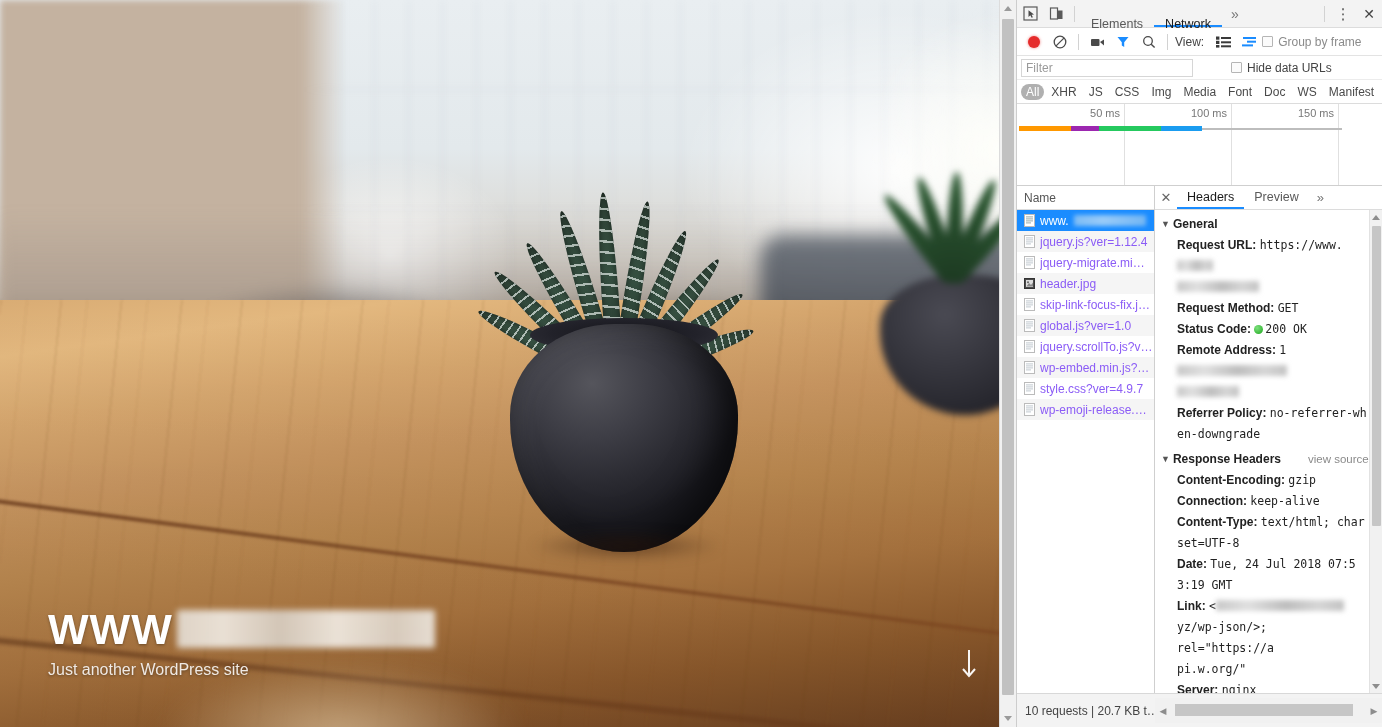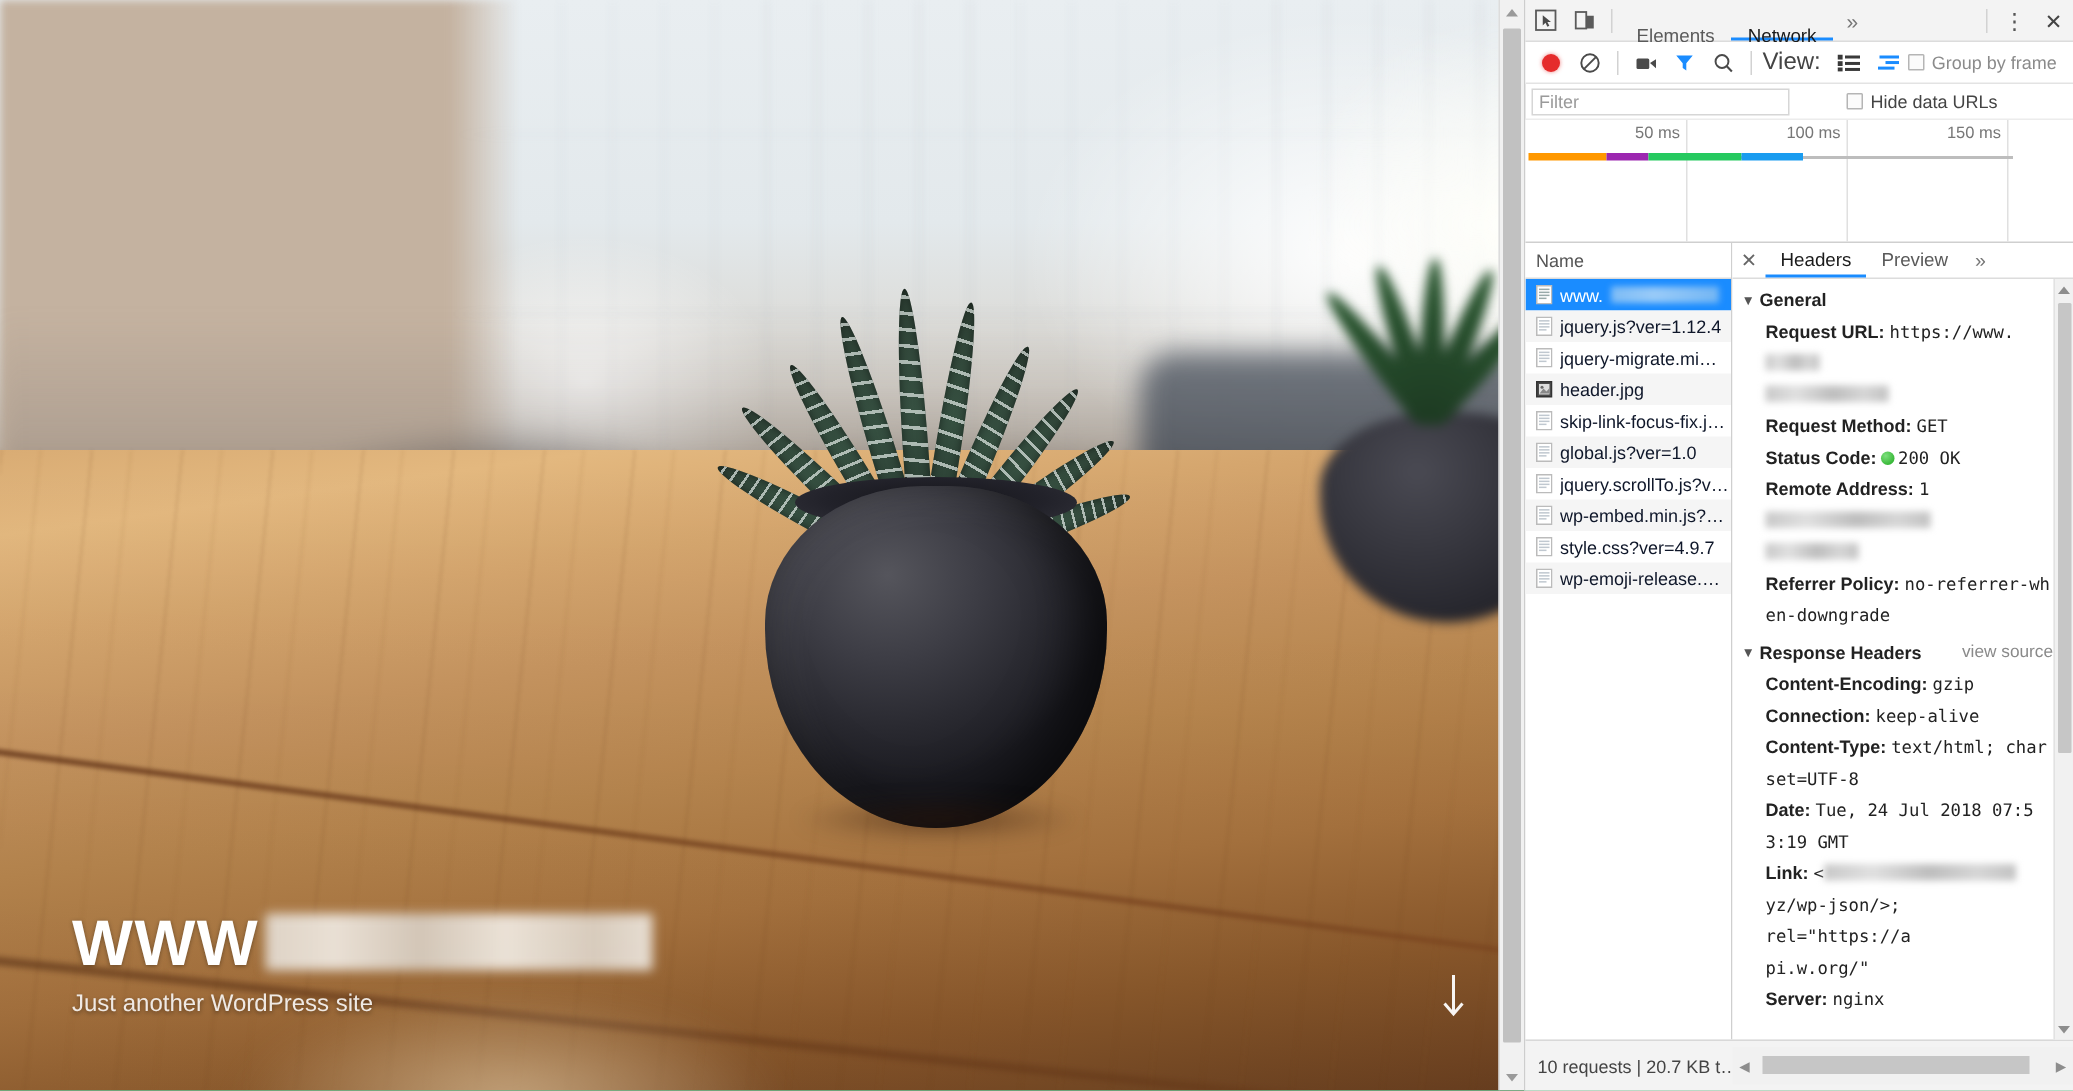--- a/index.html
+++ b/index.html
@@ -198,21 +198,21 @@
   .dt-spacer{ flex:1; }
 
   .dt-toolbar{
     height:28px; display:flex; align-items:center; padding-left:4px;
     border-bottom:1px solid #e3e3e3; background:#fff; flex:none; white-space:nowrap;
   }
   .rec-dot{
     width:12px; height:12px; border-radius:50%; background:#e52b2b;
     box-shadow:0 0 3px rgba(229,43,43,.6);
   }
-  .label-view{ font-size:16px; color:#444; margin:0 6px 0 2px; }
+  .label-view{ font-size:12px; color:#444; margin:0 6px 0 2px; }
   .chk{
     width:11px; height:11px; border:1px solid #b5b5b5; background:#fbfbfb;
     border-radius:1px; display:inline-block; flex:none;
   }
   .chk-label{ font-size:12px; color:#8b8b8b; margin-left:5px; }
 
   .dt-filterbar{
     height:24px; display:flex; align-items:center; padding:0 4px;
     border-bottom:1px solid #ececec; flex:none;
   }
@@ -255,21 +255,21 @@
     width:138px; border-right:1px solid #cfcfcf; display:flex; flex-direction:column;
     min-height:0; background:#fff;
   }
   .rl-head{
     height:24px; line-height:24px; padding-left:7px; font-size:12px; color:#555;
     border-bottom:1px solid #dcdcdc; background:#fff; flex:none;
   }
   .rl-rows{ flex:1; overflow:hidden; }
   .rl-row{
     height:21px; display:flex; align-items:center; padding-left:7px; gap:5px;
-    font-size:12px; color:#0f172a; white-space:nowrap;
+    font-size:12px; color:#8b5cf6; white-space:nowrap;
   }
   .rl-row:nth-child(even){ background:#f5f5f5; }
   .rl-row.selected{ background:#1a8cff; color:#fff; }
   .rl-name{ overflow:hidden; text-overflow:ellipsis; }
   .doc-ico{ width:11px; height:13px; flex:none; }
   .redact-sm{
     display:inline-block; width:72px; height:11px; border-radius:1px;
     background:linear-gradient(90deg, rgba(130,190,245,.95), rgba(160,206,248,.95) 40%, rgba(120,184,243,.95));
     filter:blur(2.2px); vertical-align:-1px;
   }
@@ -485,20 +485,33 @@
       <span class="chk-label">Group by frame</span>
     </div>
 
     <div class="dt-filterbar">
       <input class="filter-input" type="text" placeholder="Filter" style="">
       <span style="width:38px;"></span>
       <span class="chk"></span>
       <span class="chk-label" style="color:#444">Hide data URLs</span>
     </div>
 
+    <div class="dt-types">
+      <span class="type-pill active">All</span>
+      <span class="type-pill">XHR</span>
+      <span class="type-pill">JS</span>
+      <span class="type-pill">CSS</span>
+      <span class="type-pill">Img</span>
+      <span class="type-pill">Media</span>
+      <span class="type-pill">Font</span>
+      <span class="type-pill">Doc</span>
+      <span class="type-pill">WS</span>
+      <span class="type-pill">Manifest</span>
+      <span class="type-pill">Othe</span>
+    </div>
 
     <div class="dt-overview">
       <div class="ov-ruler">
         <div class="ov-cell" style="flex:0 0 108px;">
           <span class="ov-tick">50 ms</span>
         </div>
         <div class="ov-cell" style="flex:0 0 107px;">
           <span class="ov-tick">100 ms</span>
         </div>
         <div class="ov-cell" style="flex:0 0 107px;">

